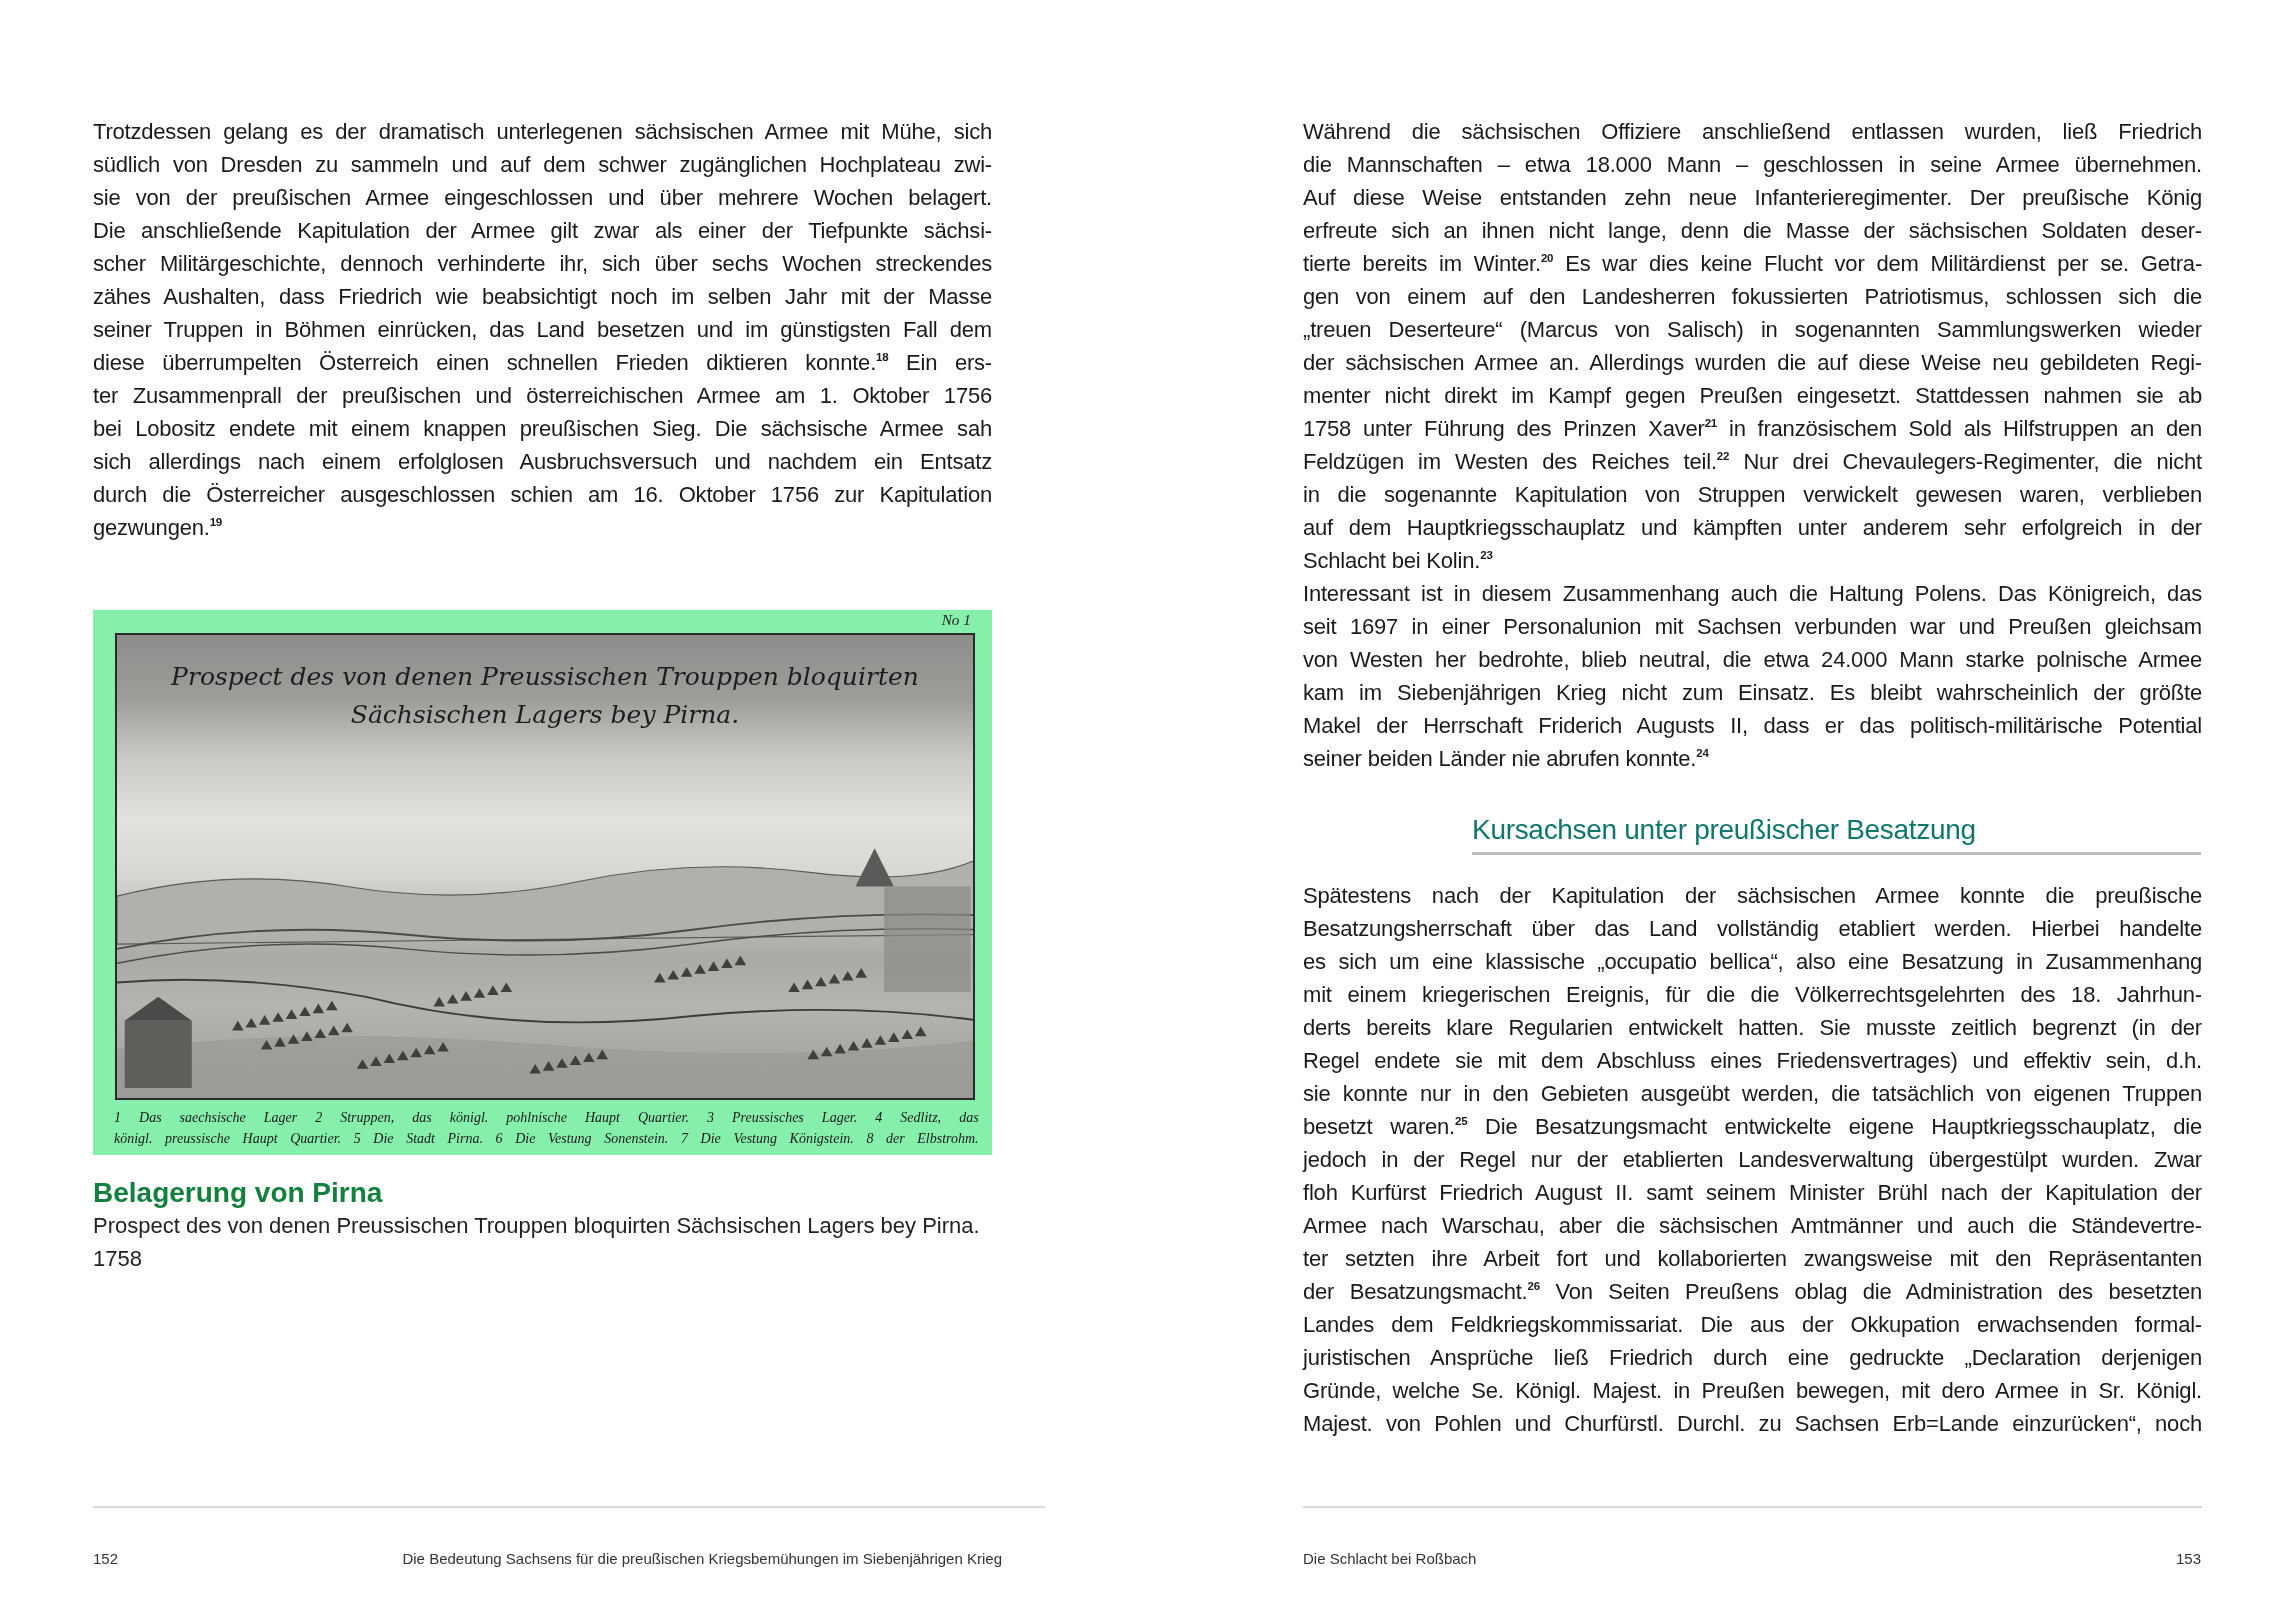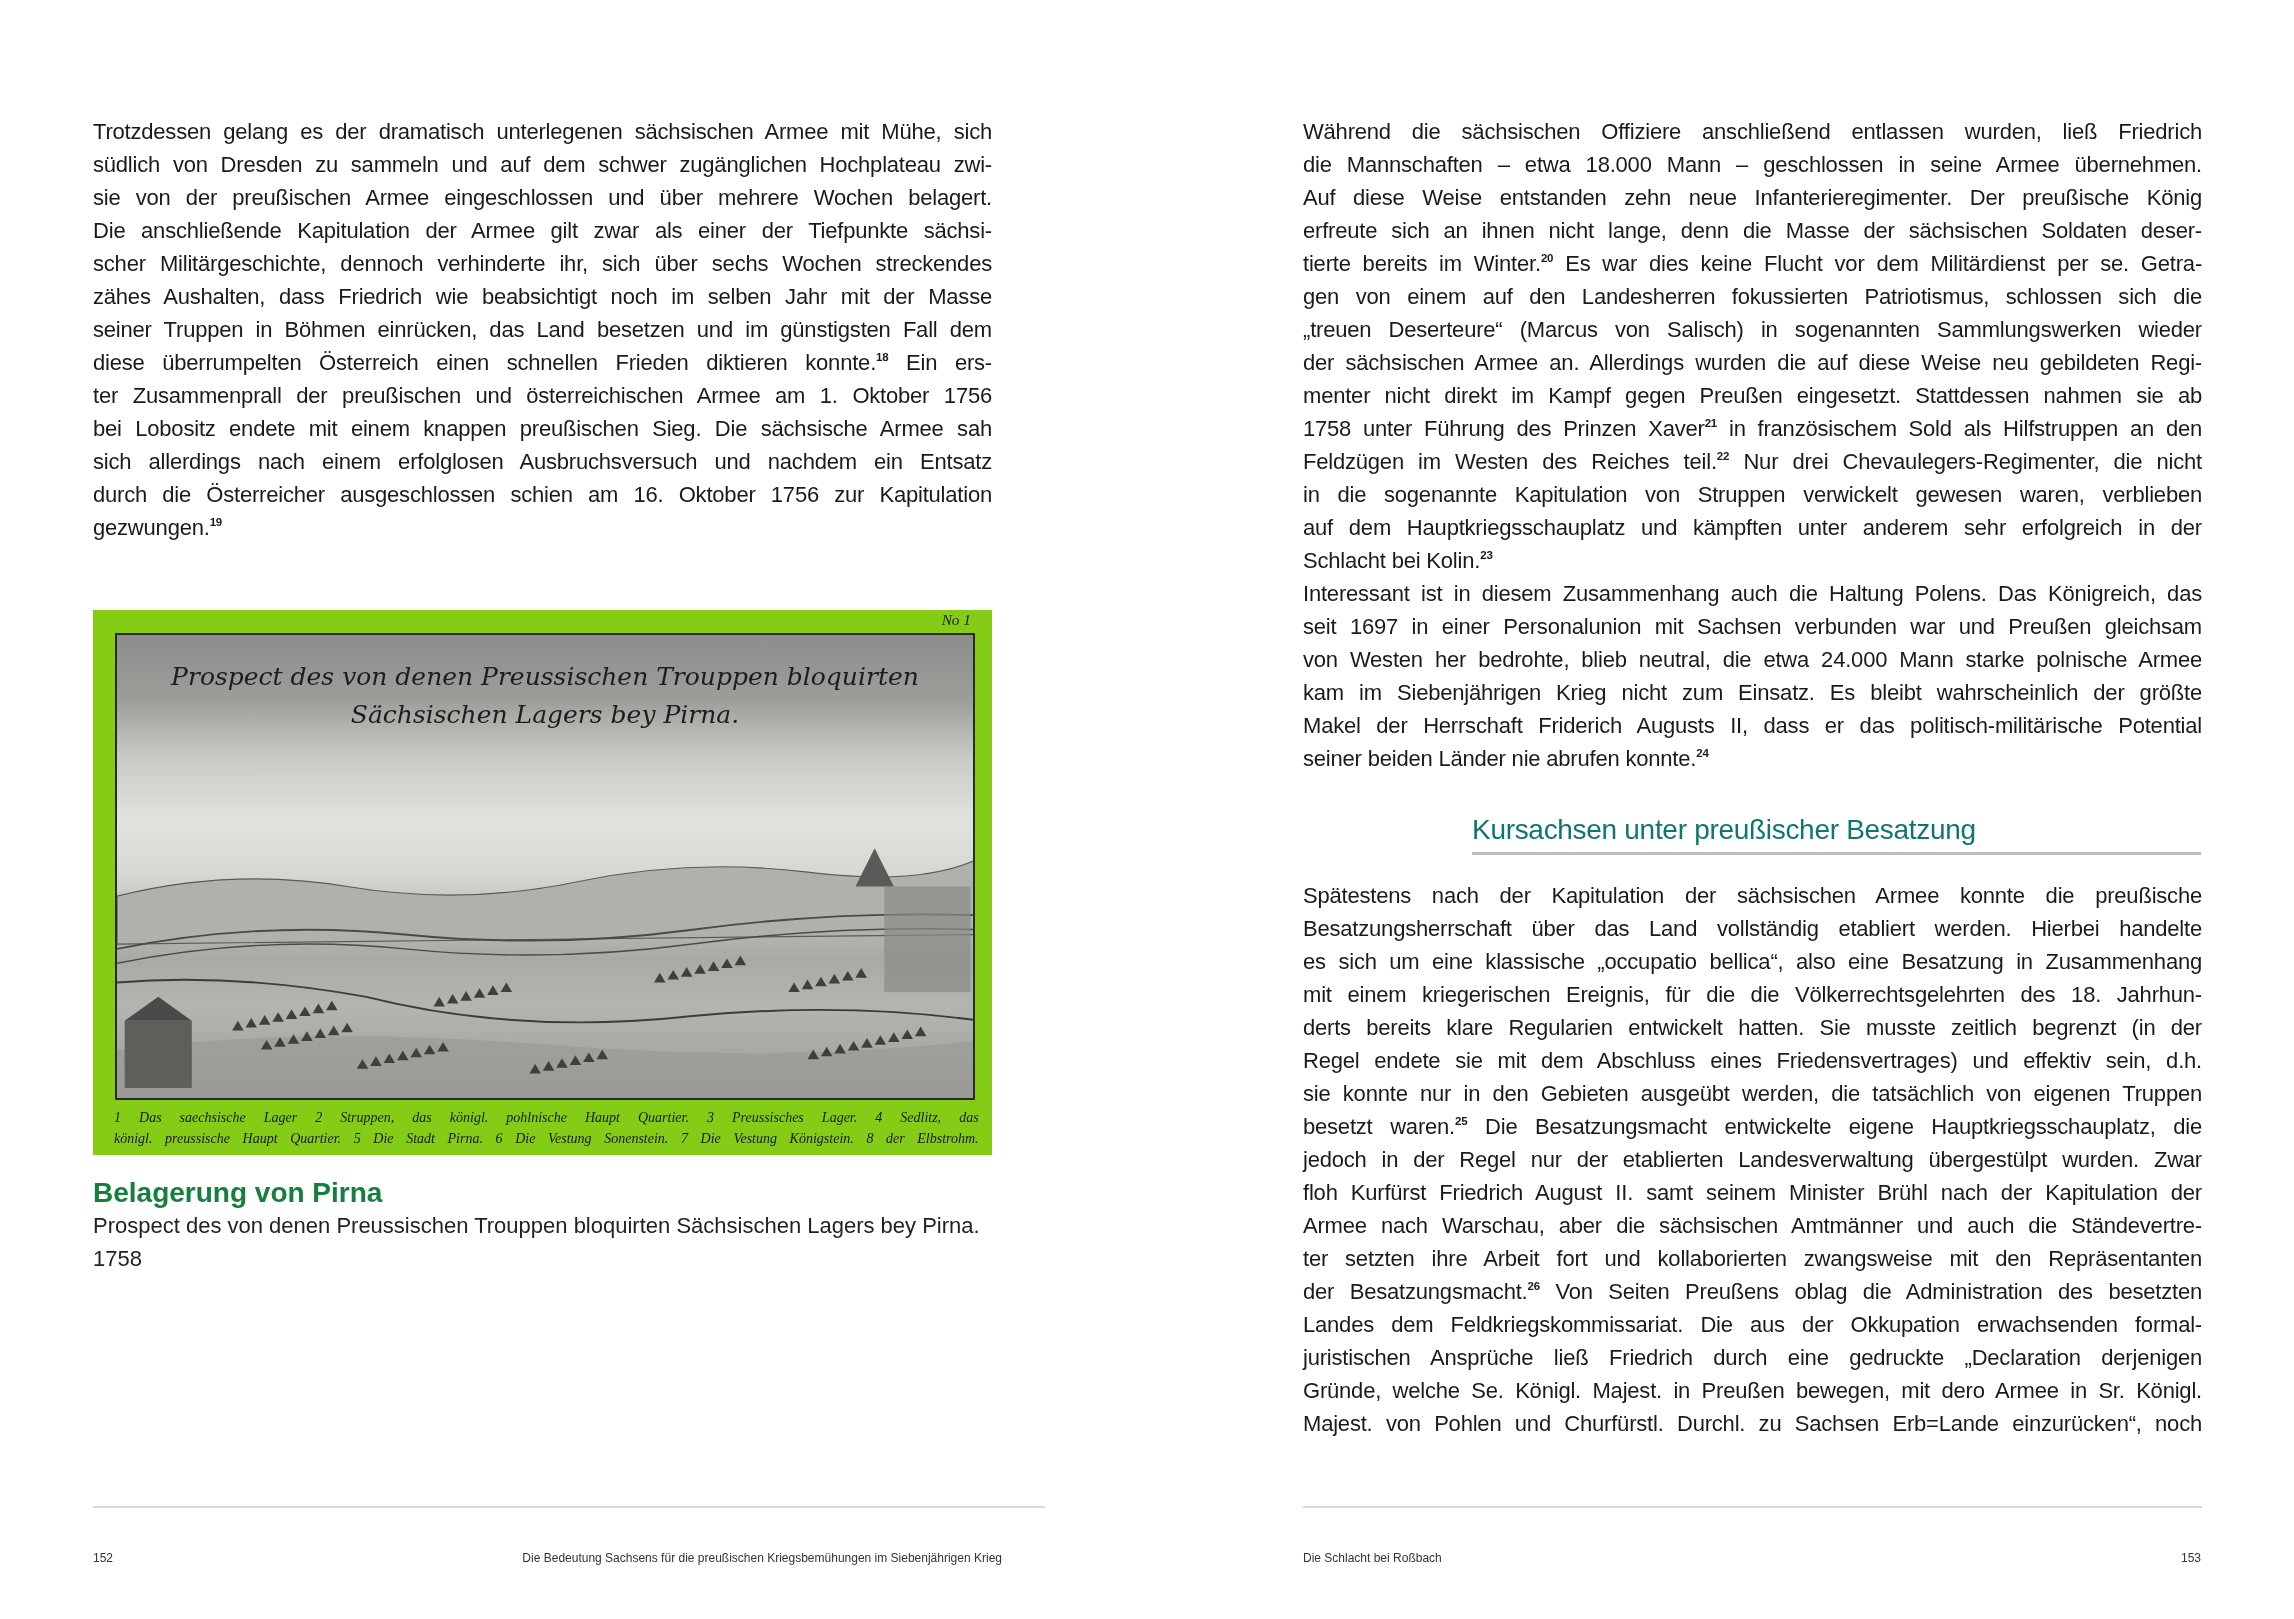--- a/index.html
+++ b/index.html
@@ -11,21 +11,21 @@
   .col { position: absolute; width: 899px; }
   .page-left .col { left: 93px; }
   .page-right .col { left: 156px; }
   .line { display: block; height: 33px; line-height: 33px; font-size: 22px; white-space: nowrap;
           text-align: justify; text-align-last: justify; letter-spacing: -0.2px; }
   .line.last { text-align-last: left; }
   .line sup { font-size: 11.5px; vertical-align: 8.6px; line-height: 0; font-weight: bold; }
   .text-block { position: absolute; top: 115px; }
   
   .figure { position: absolute; left: 93px; top: 610px; width: 899px; height: 545px;
-            background: #84cc16; overflow: hidden; }
+            background: #86efac; overflow: hidden; }
   .engraving-frame { position: absolute; left: 22px; top: 23px; right: 17px; bottom: 55px;
             border: 2.9px solid #2a2a2a; overflow: hidden;
             background: linear-gradient(180deg, #8d8d8b 0%, #9d9d9a 14%, #c8c8c4 26%, #e2e2de 40%, #d6d6d2 52%, #bdbdb9 60%, #a9a9a5 70%, #b4b4b0 80%, #9c9c98 100%); }
   .engraving-title { position: absolute; left: 0; right: 0; top: 23px; text-align: center;
             font-family: "DejaVu Serif", "Liberation Serif", serif; font-style: italic;
             font-size: 25px; line-height: 38px; color: #1d1d1d; }
   .plate-no { position: absolute; right: 21px; top: 1px; font-family: "Liberation Serif", serif;
             font-style: italic; font-size: 15.3px; color: #222; }
   .legend { position: absolute; left: 21px; right: 13.4px; bottom: 5.7px;
             font-family: "Liberation Serif", "DejaVu Serif", serif; font-style: italic;
@@ -35,21 +35,21 @@
   .caption { position: absolute; left: 93px; top: 1176px; width: 899px; }
   .caption-title { font-weight: bold; font-size: 28px; line-height: 33px; height: 33px; color: #15803d; }
   .caption-line { font-size: 22px; line-height: 33px; height: 33px; color: #222; }
   .heading { position: absolute; left: 325px; top: 814px; width: 729px; }
   .heading-text { font-family: "Liberation Sans", sans-serif; font-size: 28px; line-height: 32.5px; color: #0f766e;
             letter-spacing: -0.3px; padding-left: 0; }
   .heading-rule { height: 2.9px; background: #bdbdbd; margin-top: 5.7px; }
   .footer-rule { position: absolute; top: 1506px; height: 1.9px; background: #d9d9d9; }
   .page-left .footer-rule { left: 93px; width: 952px; }
   .page-right .footer-rule { left: 156px; width: 899px; }
-  .footer { position: absolute; top: 1549px; font-size: 12px; color: #333; line-height: 19px; }
+  .footer { position: absolute; top: 1549px; font-size: 15px; color: #333; line-height: 19px; }
   .page-left .footer-page { left: 93px; }
   .page-left .footer-title { right: 145px; padding-left: 36px; }
   .page-right .footer-title { left: 156px; }
   .page-right .footer-page { right: 93px; }
 </style>
 </head>
 <body>
 
 <div class="page page-left">
   <div class="col text-block">

